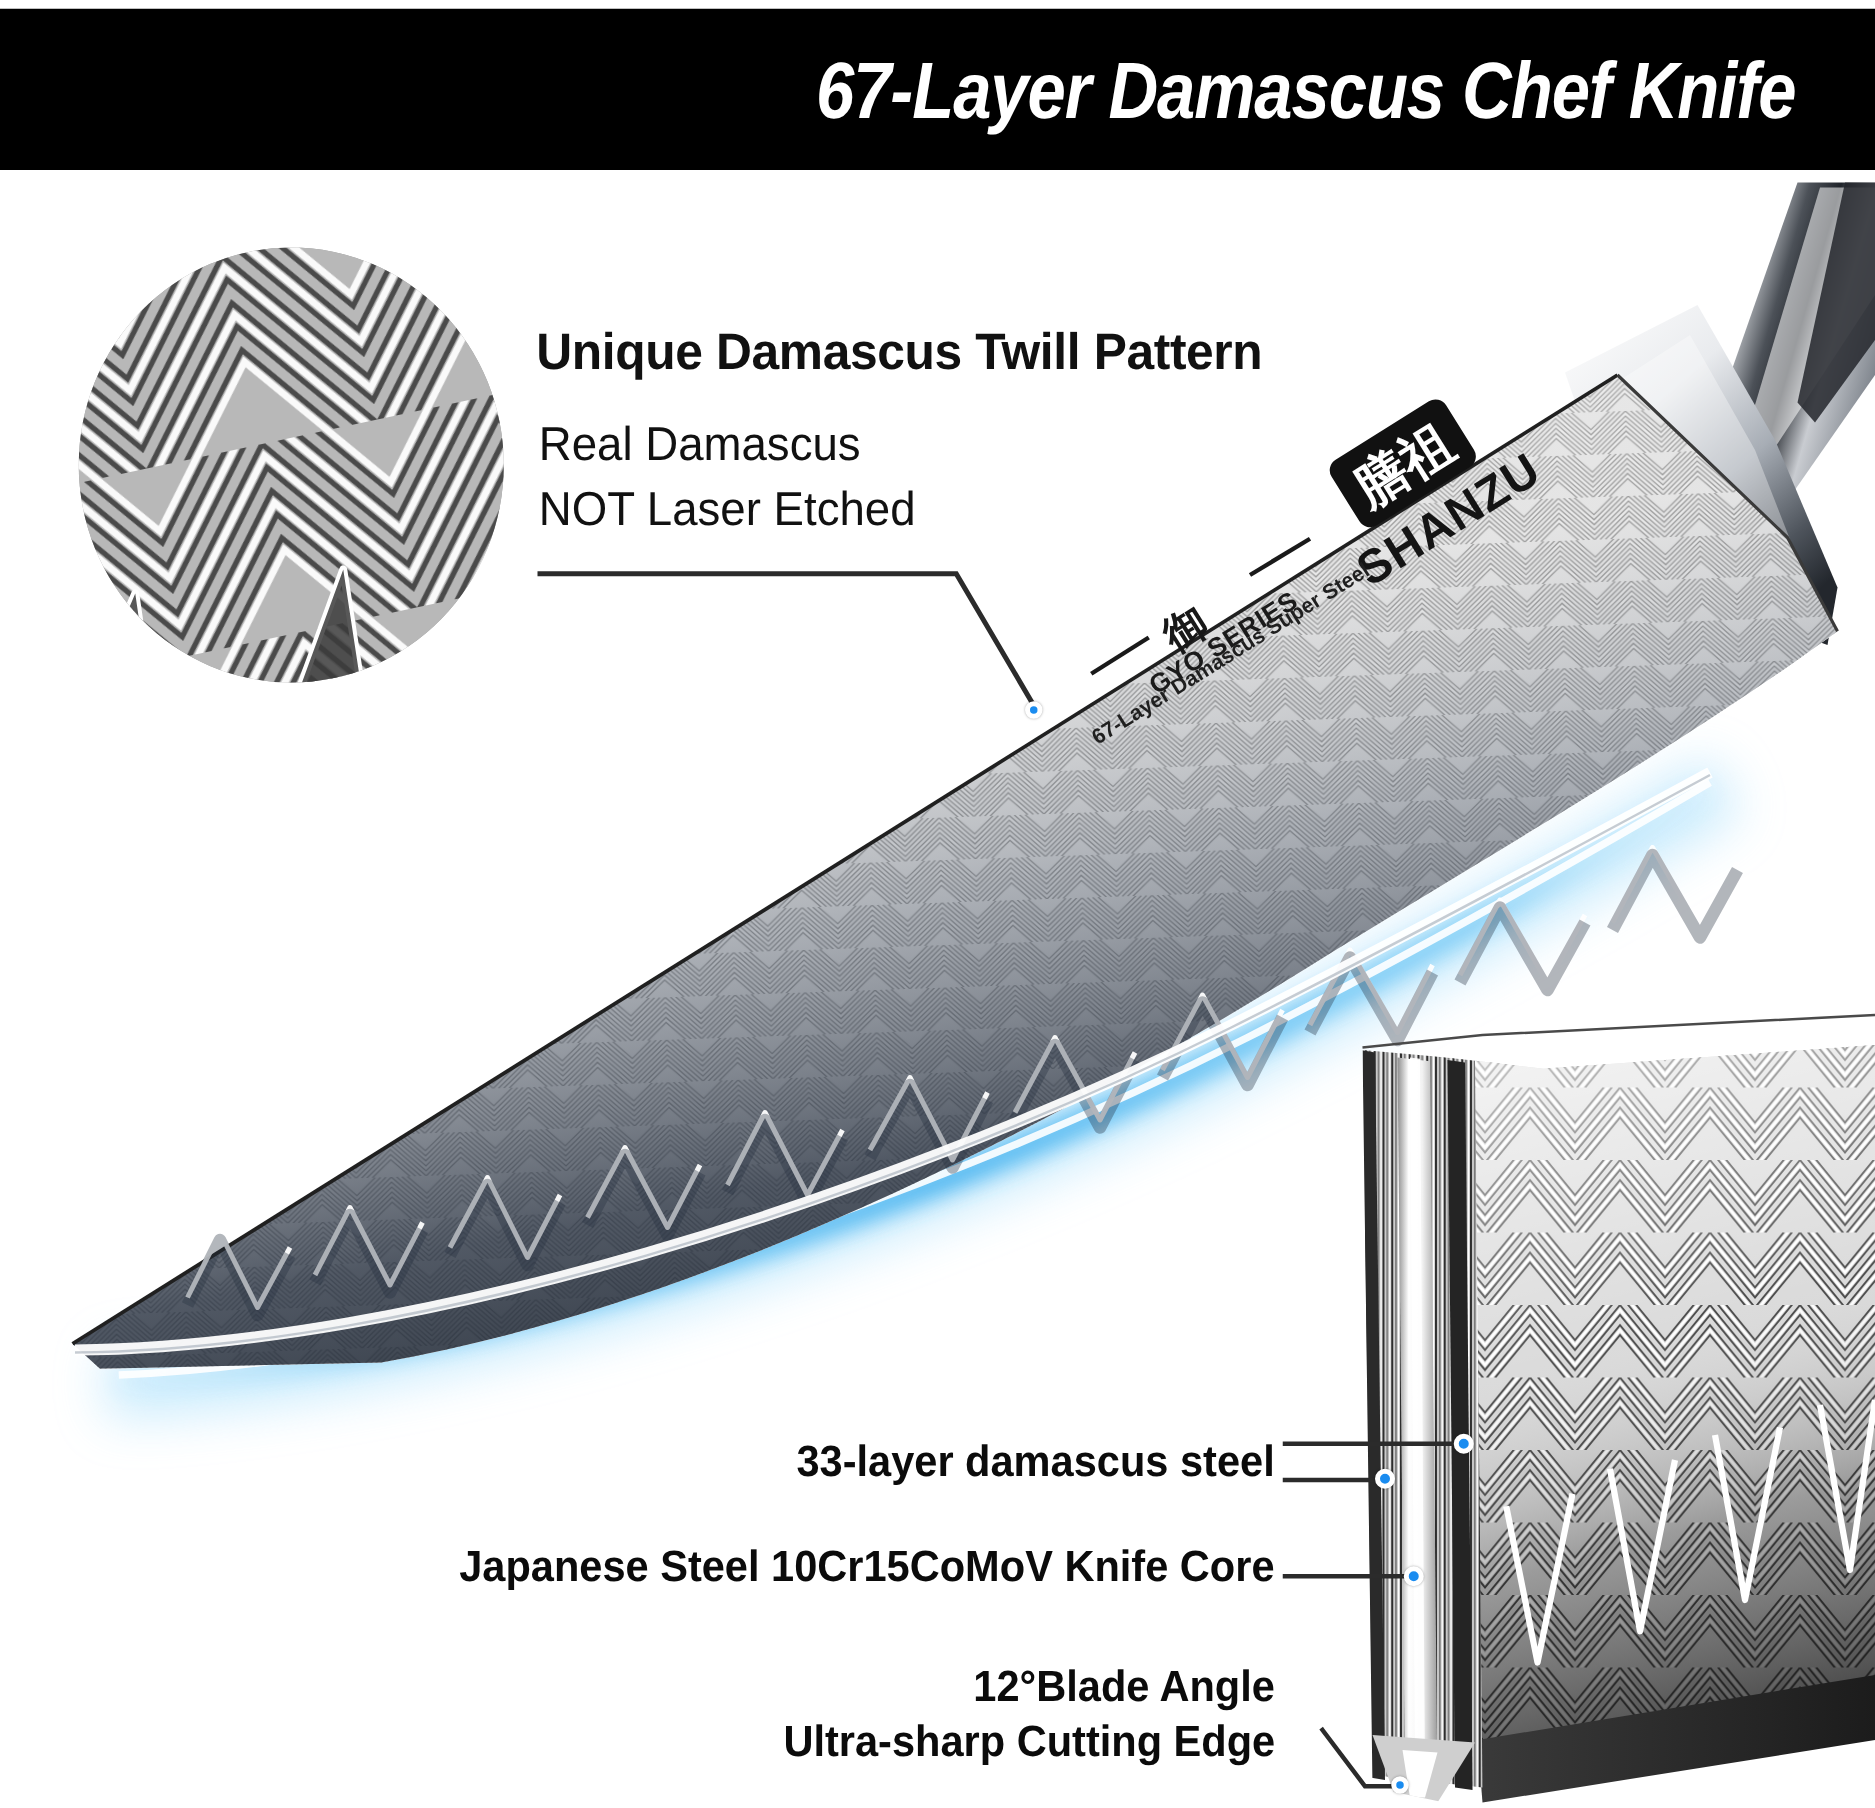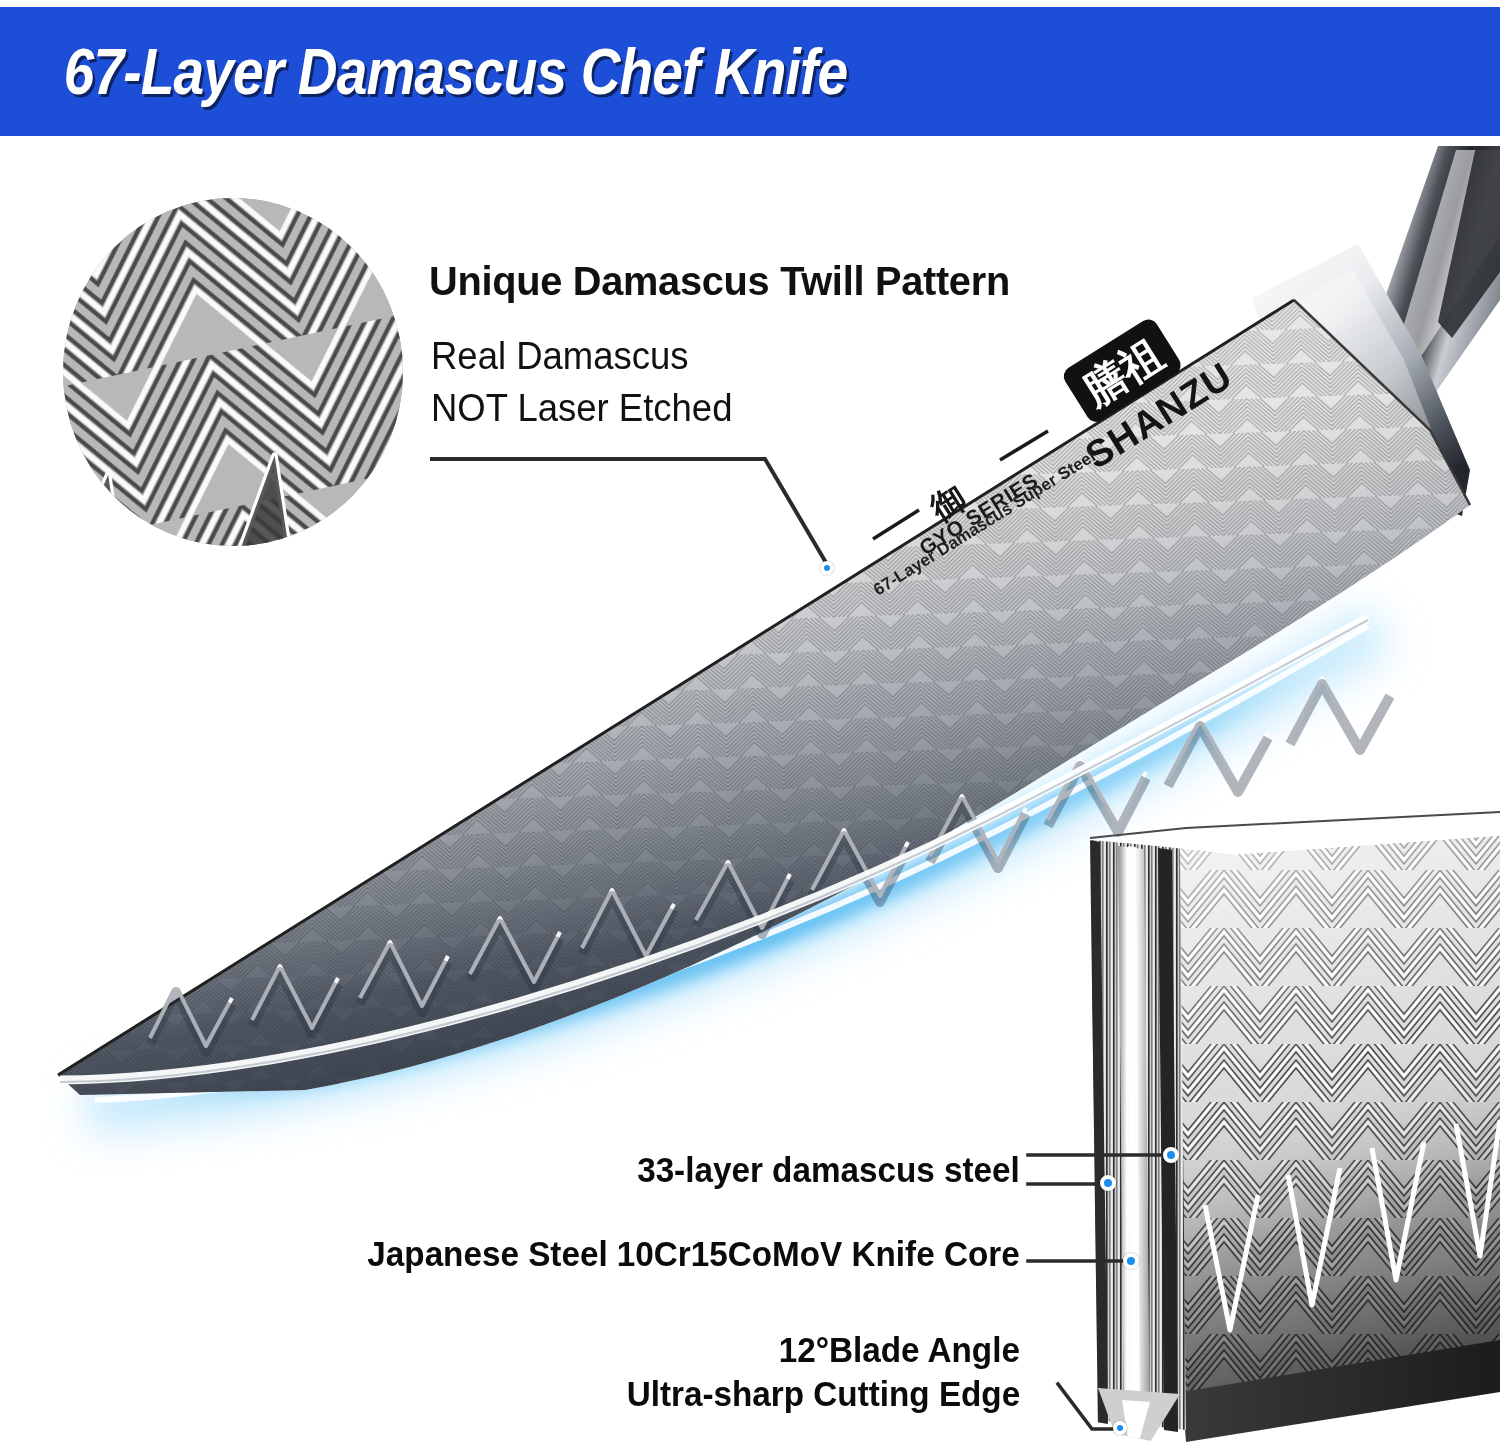--- a/index.html
+++ b/index.html
@@ -7,22 +7,22 @@
   body{
     width:1500px; height:1446px;
     font-family:"Liberation Sans", sans-serif;
     position:relative; overflow:hidden;
     background:#fff;
   }
 
   
   #header-bar{
     position:absolute; left:0; top:7px; width:1500px; height:129px;
-    background:#1d4ed8;
-    display:flex; align-items:center; justify-content:flex-start;
+    background:#000000;
+    display:flex; align-items:center; justify-content:flex-end;
   }
   #header-title{
     color:#ffffff;
     font-family:"Liberation Sans", sans-serif;
     font-size:64px;
     font-weight:bold;
     font-style:italic;
     letter-spacing:-1px;
     transform:scaleX(0.86);
     text-shadow:3px 3px 0 rgba(0,0,0,0.55);

